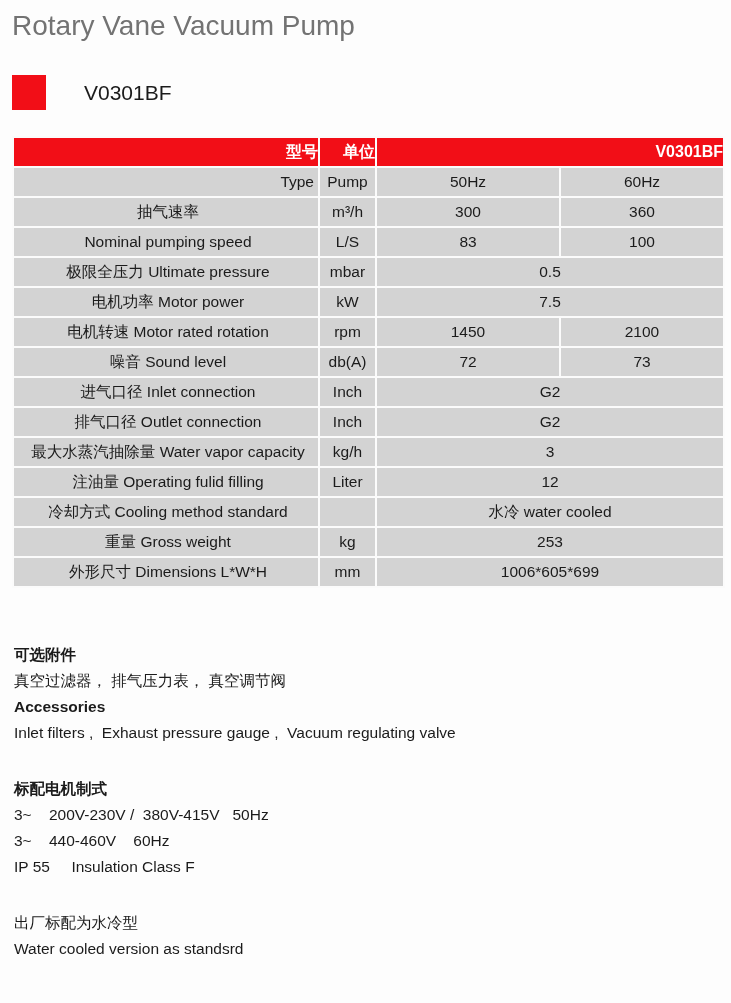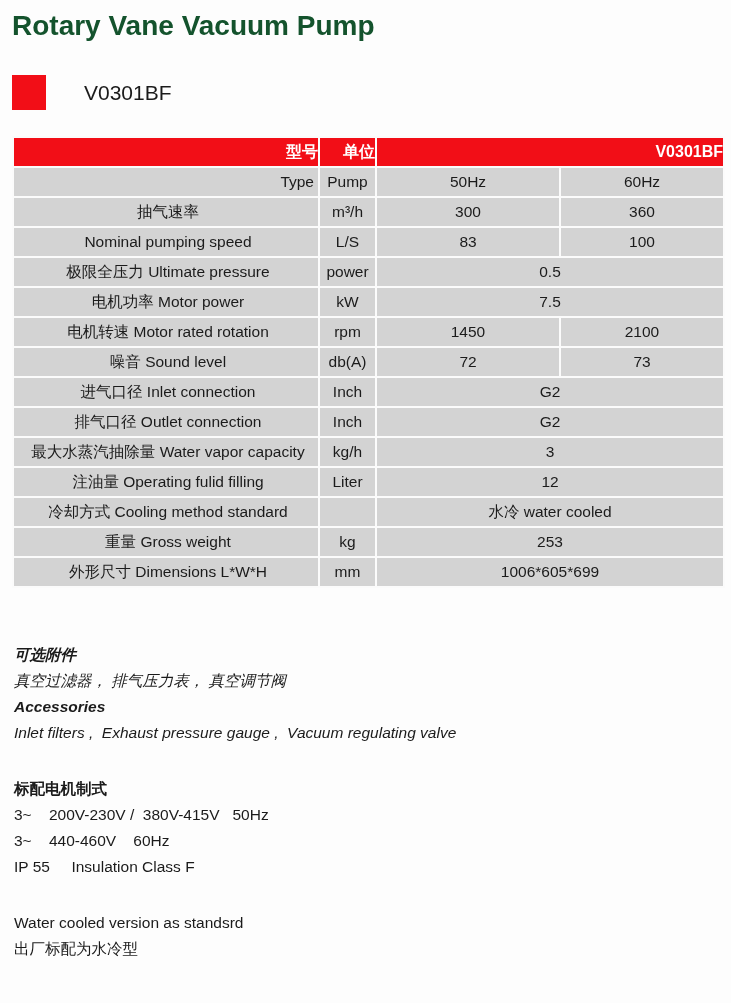--- a/index.html
+++ b/index.html
@@ -13,23 +13,23 @@
   .page {
     width: 731px;
     height: 1003px;
     background: #fdfdfd;
     padding: 8px 10px 20px 12px;
     overflow: hidden;
   }
   .page-title {
     margin: 2px 0 0 0;
     font-size: 28px;
-    font-weight: 700;
+    font-weight: 400;
     letter-spacing: 0px;
-    color: #14532d;
+    color: #737373;
   }
   .model-row {
     display: flex;
     align-items: center;
     margin-top: 33px;
     height: 35px;
   }
   .red-square {
     width: 34px;
     height: 35px;
@@ -80,21 +80,21 @@
   }
   .sections { margin-left: 2px; }
   .sec { margin: 0; }
   .sec p {
     margin: 0;
     font-size: 15.5px;
     line-height: 26px;
     white-space: pre-wrap;
   }
   .sec p.bold { font-weight: bold; }
-  .sec-accessories { margin-top: 54px; font-style: italic; }
+  .sec-accessories { margin-top: 54px; }
   .sec-motor { margin-top: 30px; }
   .sec-cooling { margin-top: 30px; }
 </style>
 </head>
 <body>
 
 <div class="page">
 
   <h1 class="page-title">Rotary Vane Vacuum Pump</h1>
 
@@ -131,21 +131,21 @@
           <td class="cell-value">360</td>
         </tr>
         <tr>
           <td class="cell-label">Nominal pumping speed</td>
           <td class="cell-unit">L/S</td>
           <td class="cell-value">83</td>
           <td class="cell-value">100</td>
         </tr>
         <tr>
           <td class="cell-label">极限全压力 Ultimate pressure</td>
-          <td class="cell-unit">power</td>
+          <td class="cell-unit">mbar</td>
           <td class="cell-value" colspan="2">0.5</td>
         </tr>
         <tr>
           <td class="cell-label">电机功率 Motor power</td>
           <td class="cell-unit">kW</td>
           <td class="cell-value" colspan="2">7.5</td>
         </tr>
         <tr>
           <td class="cell-label">电机转速 Motor rated rotation</td>
           <td class="cell-unit">rpm</td>
@@ -206,18 +206,18 @@
     </div>
 
     <div class="sec sec-motor">
       <p class="bold">标配电机制式</p>
       <p>3~    200V-230V /  380V-415V   50Hz</p>
       <p>3~    440-460V    60Hz</p>
       <p>IP 55     Insulation Class F</p>
     </div>
 
     <div class="sec sec-cooling">
+      <p>出厂标配为水冷型</p>
       <p>Water cooled version as standsrd</p>
-      <p>出厂标配为水冷型</p>
     </div>
 
   </div>
 </div>
 
 </body></html>

